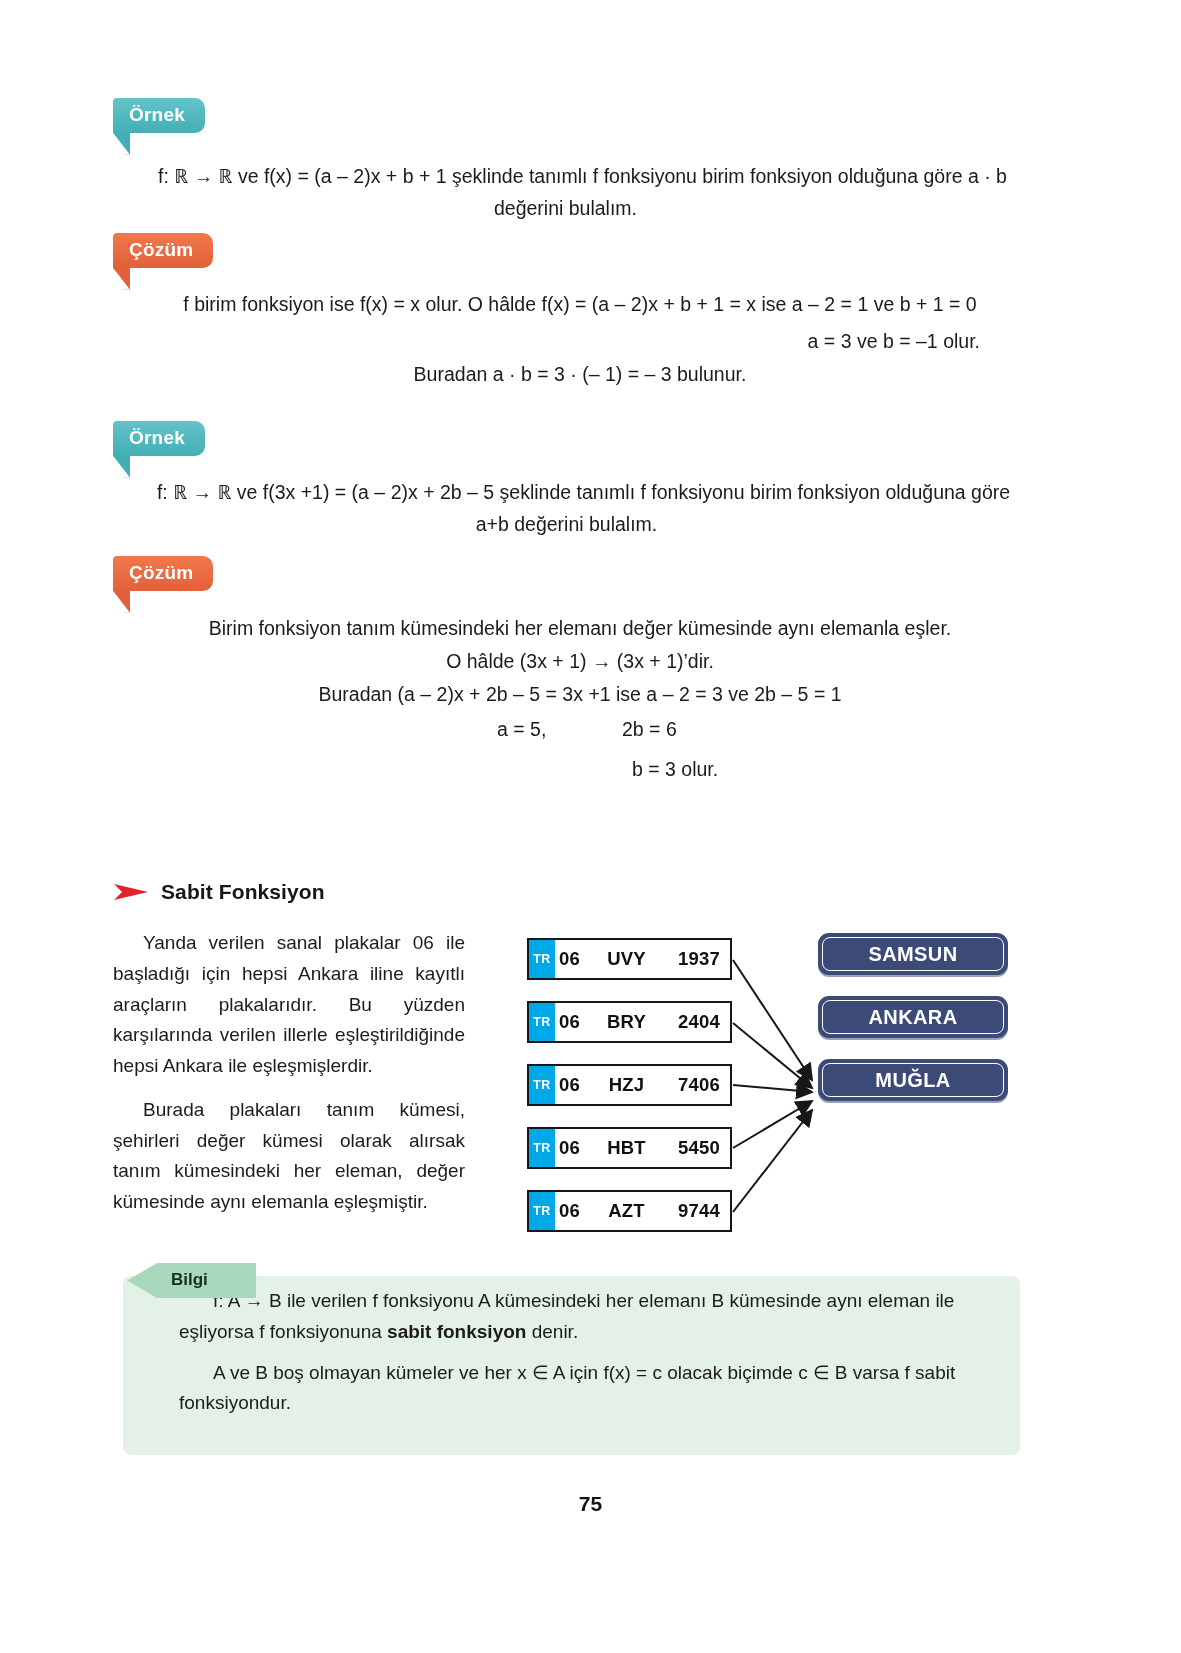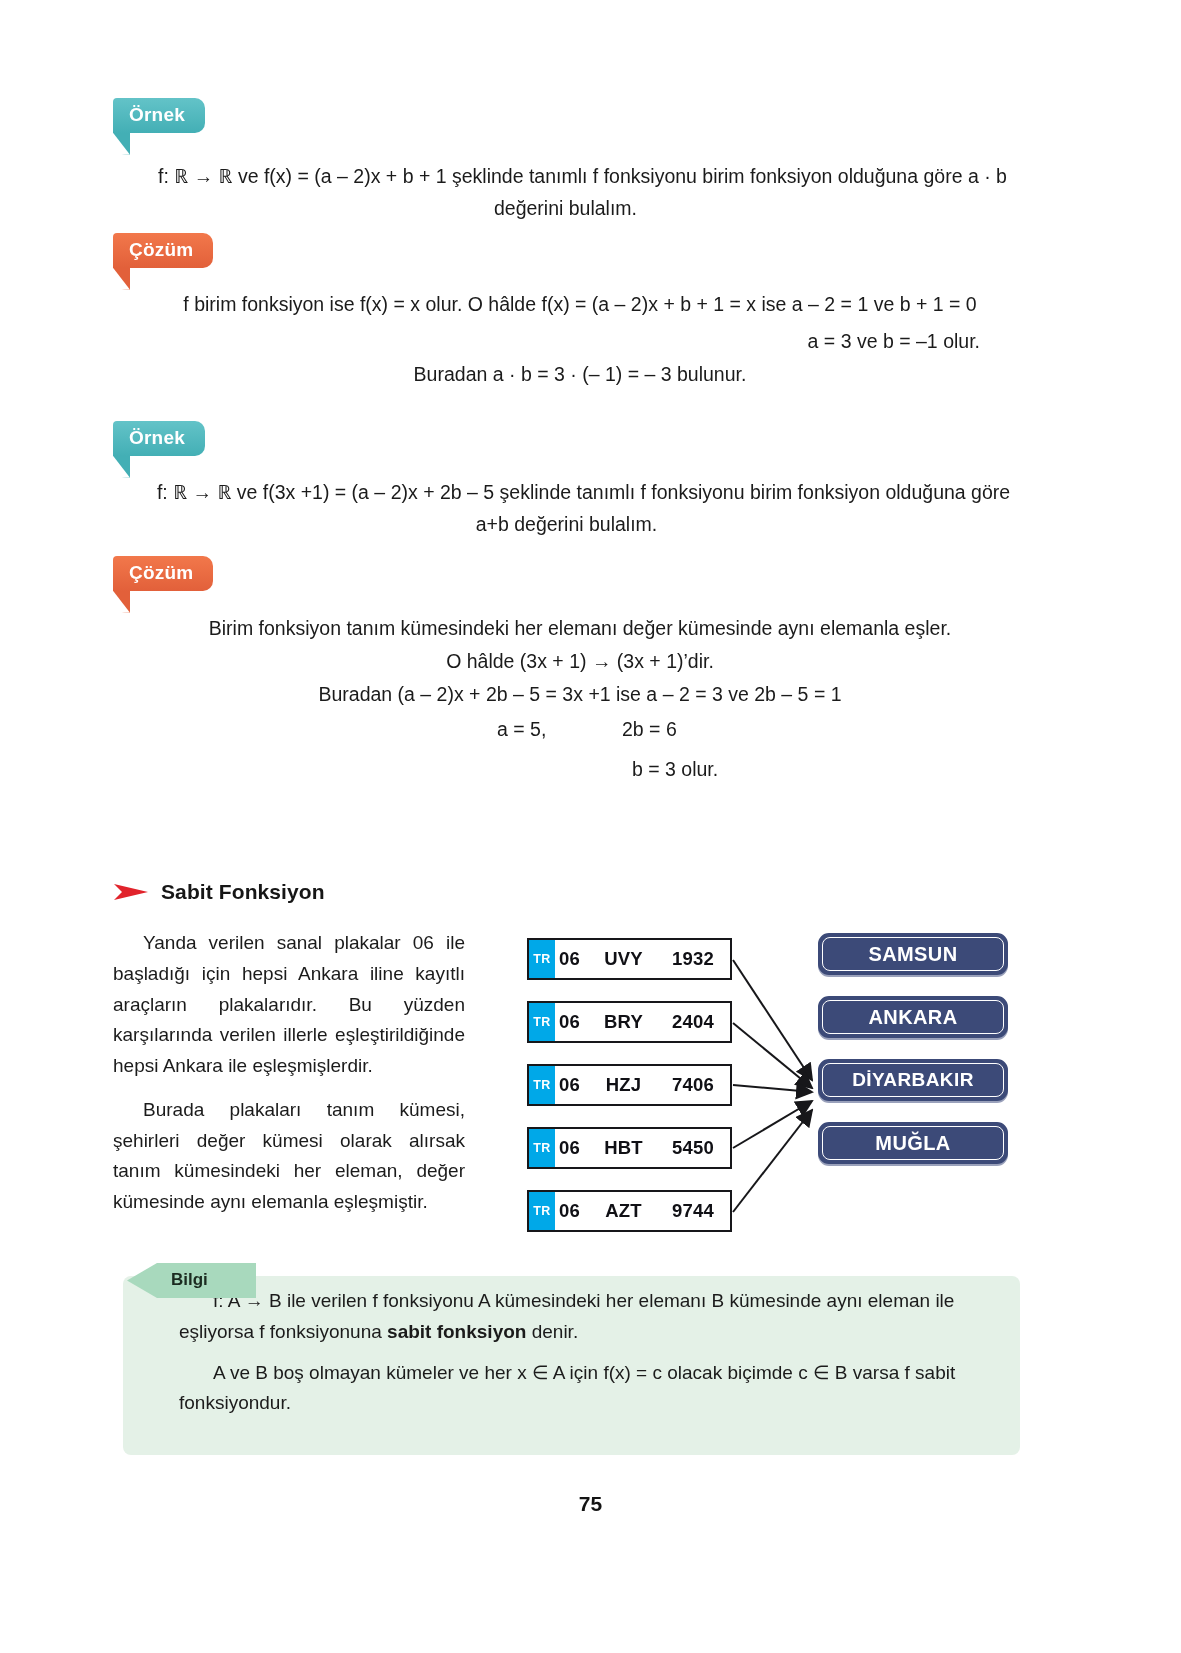--- a/index.html
+++ b/index.html
@@ -133,21 +133,21 @@
     justify-content: center;
     letter-spacing: 0.3px;
   }
   .plate-body {
     flex: 1;
     display: flex;
     align-items: center;
     font-weight: bold;
     font-size: 18.5px;
     color: #101015;
-    padding: 0 16px 0 4px;
+    padding: 0 10px 0 4px;
     letter-spacing: 0.2px;
   }
   .plate-code { width: 36px; text-align: left; }
   .plate-letters { flex: 1; text-align: center; }
   .plate-digits { width: 62px; text-align: right; }
 
   
   .city {
     position: relative;
     width: 190px;
@@ -300,21 +300,21 @@
 
       <line x1="233" y1="292" x2="312" y2="190" stroke="#17171a" stroke-width="2" marker-end="url(#ah)"></line>
     </svg>
 
     <div class="abs" style="left:27px; top:18px;">
       <div class="plate" style="margin-bottom:21px;">
         <div class="plate-tr">TR</div>
         <div class="plate-body">
           <span class="plate-code">06</span>
           <span class="plate-letters">UVY</span>
-          <span class="plate-digits">1932</span>
+          <span class="plate-digits">1937</span>
         </div>
       </div>
       <div class="plate" style="margin-bottom:21px;">
         <div class="plate-tr">TR</div>
         <div class="plate-body">
           <span class="plate-code">06</span>
           <span class="plate-letters">BRY</span>
           <span class="plate-digits">2404</span>
         </div>
       </div>
@@ -343,23 +343,20 @@
         </div>
       </div>
     </div>
 
     <div class="abs" style="left:318px; top:13px;">
       <div class="city" style="margin-bottom:21px;">
         <span class="city-label">SAMSUN</span>
       </div>
       <div class="city" style="margin-bottom:21px;">
         <span class="city-label">ANKARA</span>
-      </div>
-      <div class="city" style="margin-bottom:21px;">
-        <span class="city-label" style="font-size:19px;">DİYARBAKIR</span>
       </div>
       <div class="city">
         <span class="city-label">MUĞLA</span>
       </div>
     </div>
   </div>
 
   <div class="abs" style="left:123px; top:1263px; width:897px;">
     <div style="position:relative; margin-left:34px;">
       <div class="bilgi-banner">

